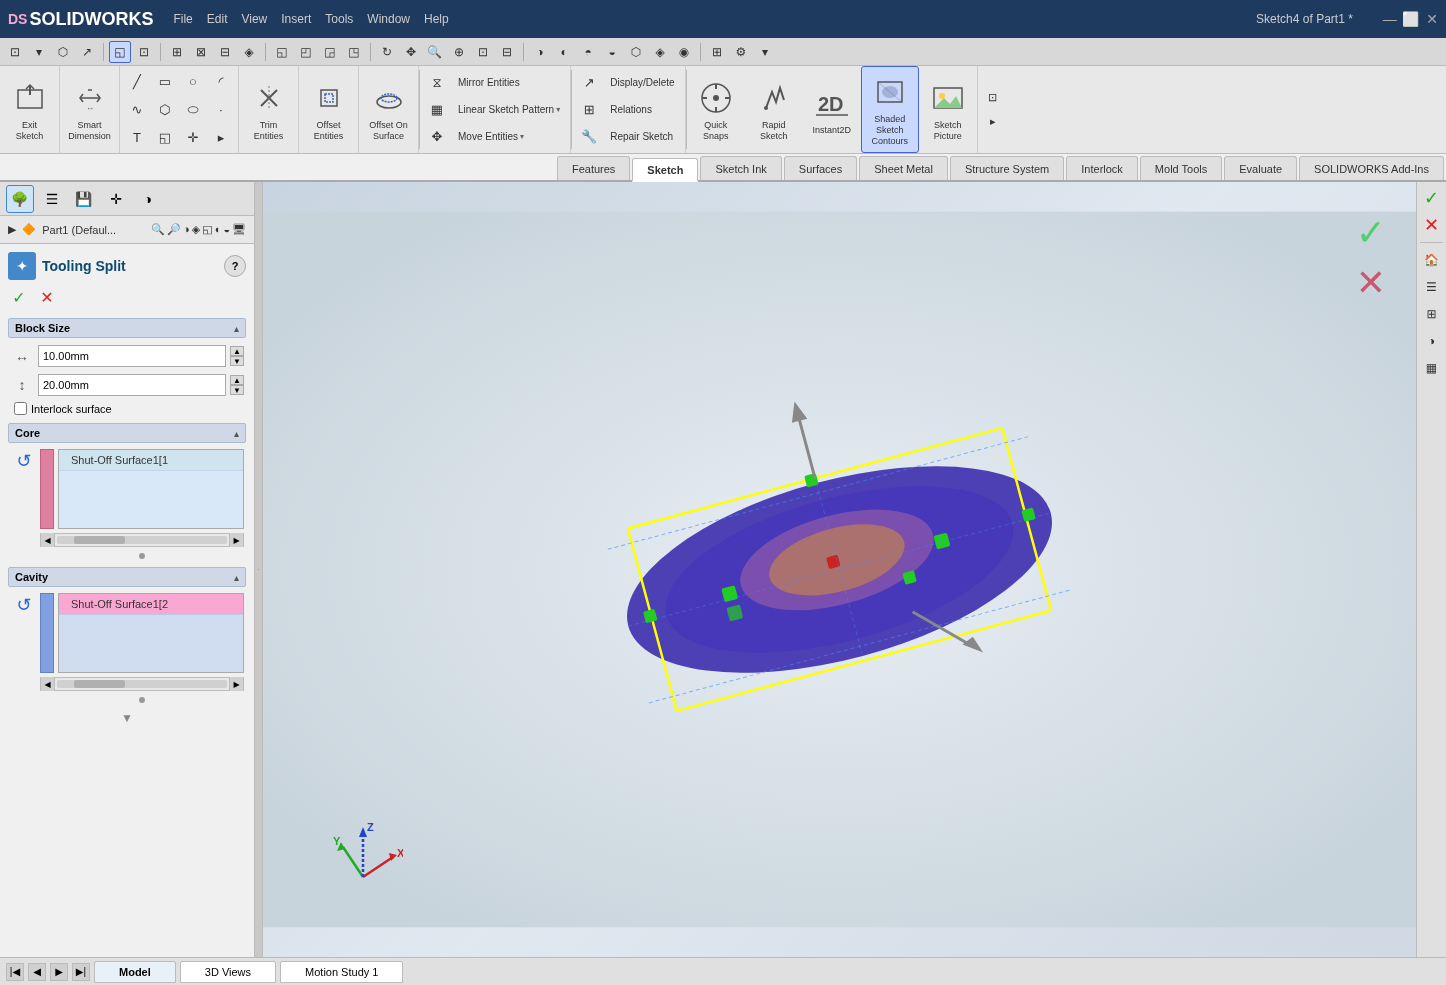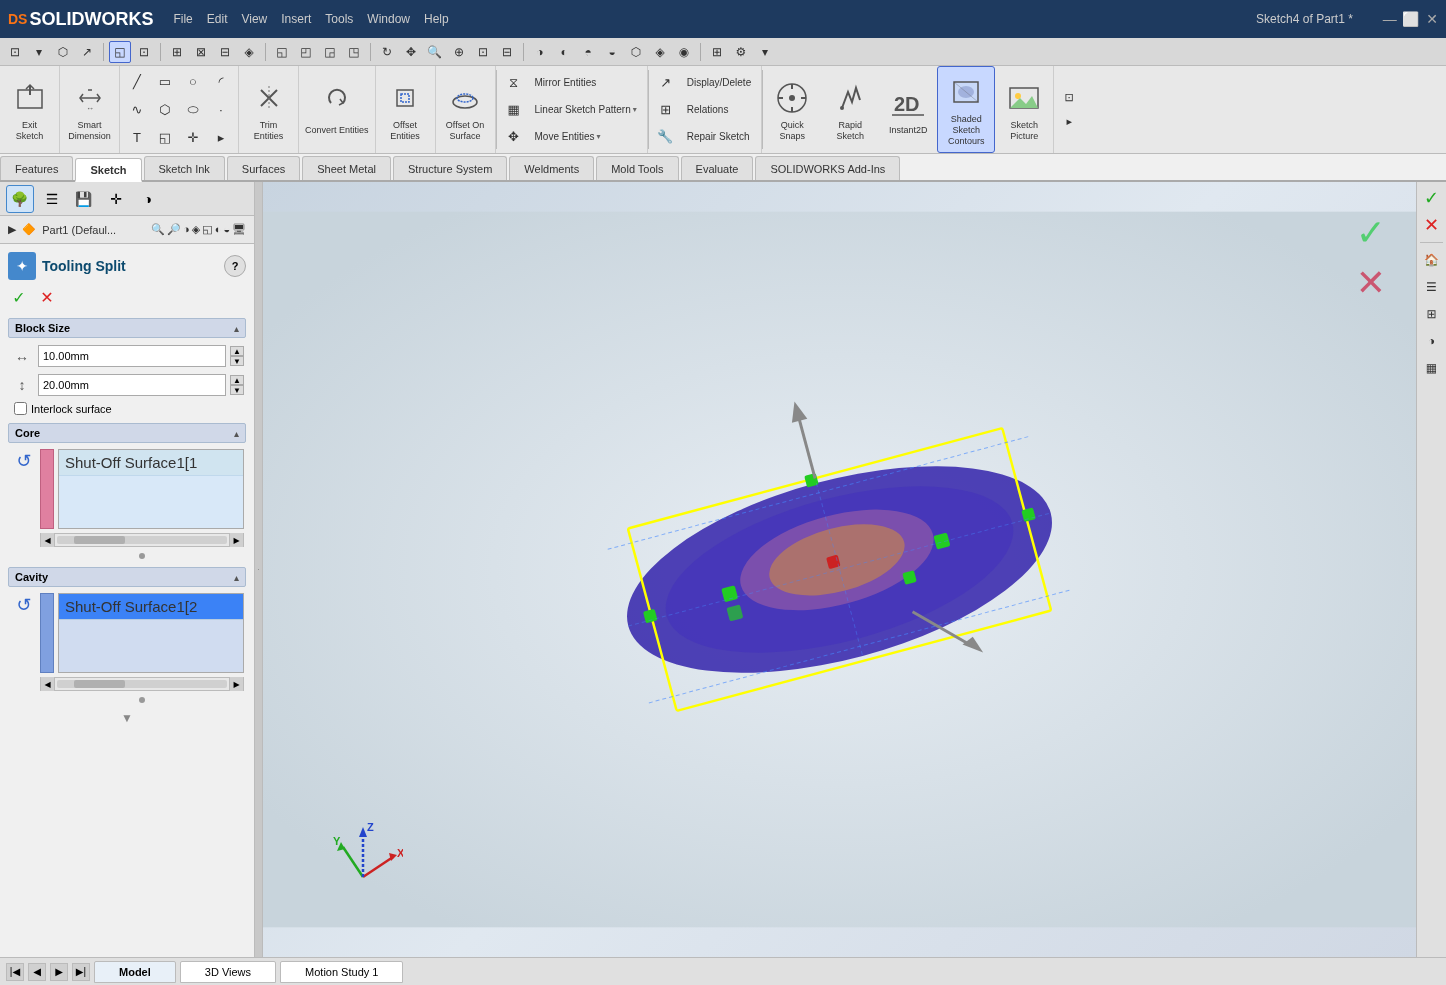--- a/index.html
+++ b/index.html
@@ -8,21 +8,21 @@
     
     .title-bar {
       background: #1e3a5f;
       height: 38px;
       display: flex;
       align-items: center;
       padding: 0 8px;
       color: white;
     }
     .logo { font-size: 18px; font-weight: bold; color: white; margin-right: 20px; display: flex; align-items: center; }
-    .logo-ds { color: #f97316; font-size: 14px; margin-right: 2px; }
+    .logo-ds { color: #f9a8d4; font-size: 14px; margin-right: 2px; }
     .title-bar-menu { display: flex; gap: 14px; font-size: 12px; color: #ccc; }
     .title-bar-menu span { cursor: pointer; }
     .title-bar-right { margin-left: auto; font-size: 12px; color: #ccc; display: flex; align-items: center; gap: 20px; }
     .title-bar-icons { display: flex; gap: 6px; margin-left: 10px; }
     .tb-icon { color: #aaa; cursor: pointer; font-size: 14px; }
     .toolbar-row1 {
       height: 28px;
       display: flex;
       align-items: center;
       padding: 0 4px;
@@ -123,20 +123,21 @@
     }
     .tb-large-btn .lbl { font-size: 9px; text-align: center; line-height: 1.2; margin-top: 2px; color: #333; }
 
     
     .tabs-bar {
       display: flex;
       background: #f0f0f0;
       border-bottom: 2px solid #aaa;
       height: 28px;
       align-items: flex-end;
+      justify-content: flex-end;
     }
     .tab {
       padding: 4px 14px;
       cursor: pointer;
       border: 1px solid #bbb;
       border-bottom: none;
       border-radius: 3px 3px 0 0;
       background: #e0e0e0;
       font-size: 11px;
       color: #333;
@@ -440,22 +441,22 @@
 
     .surface-list-inner {
       flex: 1;
       border: 1px solid #aaa;
       background: #d8e8f8;
       min-height: 80px;
       overflow: hidden;
       position: relative;
     }
     .surface-list-item {
-      padding: 4px 6px;
-      font-size: 15px;
+      padding: 4px 12px;
+      font-size: 11px;
       color: #333;
       background: #d0e4f0;
       border-bottom: 1px solid #c0d8ec;
     }
 
     .scroll-area {
       height: 14px;
       background: #e8e8e8;
       border: 1px solid #bbb;
       display: flex;
@@ -601,30 +602,20 @@
     <div class="toolbar-icon-large">
       <svg width="32" height="32" viewBox="0 0 32 32">
         <line x1="8" y1="8" x2="24" y2="24" stroke="#555" stroke-width="2"></line>
         <line x1="8" y1="24" x2="24" y2="8" stroke="#555" stroke-width="2"></line>
         <line x1="16" y1="4" x2="16" y2="28" stroke="#777" stroke-width="1" stroke-dasharray="2,2"></line>
       </svg>
     </div>
     <div class="toolbar-label">Trim<br>Entities</div>
   </div>
 
-  <div class="toolbar-section">
-    <div class="toolbar-icon-large">
-      <svg width="32" height="32" viewBox="0 0 32 32">
-        <path d="M10,16 A8,8 0 1,1 22,16" fill="none" stroke="#555" stroke-width="2"></path>
-        <polyline points="19,12 22,16 18,18" fill="none" stroke="#555" stroke-width="1.5"></polyline>
-      </svg>
-    </div>
-    <div class="toolbar-label">Convert
-Entities</div>
-  </div>
 
   <div class="toolbar-section">
     <div class="toolbar-icon-large">
       <svg width="32" height="32" viewBox="0 0 32 32">
         <rect x="8" y="8" width="16" height="16" fill="none" stroke="#555" stroke-width="1.5"></rect>
         <rect x="12" y="12" width="8" height="8" fill="none" stroke="#3366cc" stroke-width="1.5" stroke-dasharray="2,1"></rect>
       </svg>
     </div>
     <div class="toolbar-label">Offset<br>Entities</div>
   </div>
@@ -754,21 +745,21 @@
   </div>
 </div>
 
 <div class="tabs-bar">
   <div class="tab">Features</div>
   <div class="tab active">Sketch</div>
   <div class="tab">Sketch Ink</div>
   <div class="tab">Surfaces</div>
   <div class="tab">Sheet Metal</div>
   <div class="tab">Structure System</div>
-  <div class="tab">Weldments</div>
+  <div class="tab">Interlock</div>
   <div class="tab">Mold Tools</div>
   <div class="tab">Evaluate</div>
   <div class="tab">SOLIDWORKS Add-Ins</div>
 </div>
 
 <div class="main-layout" style="height: calc(985px - 38px - 28px - 88px - 28px - 28px);">
 
   <div class="left-panel">
 
     <div class="feature-tree-top">
@@ -868,21 +859,21 @@
       <div class="section-header">
         <span class="section-header-title">Cavity</span>
         <span class="section-arrow">▴</span>
       </div>
 
       <div class="section-content">
         <div class="surface-box">
           <div class="core-arrow">↺</div>
           <div class="surface-color-bar blue"></div>
           <div class="surface-list-inner" style="background:#d0dcf0;">
-            <div class="surface-list-item" style="background:#3b82f6;border-bottom-color:#b8cce0;">Shut-Off Surface1[2</div>
+            <div class="surface-list-item" style="background:#f9a8d4;border-bottom-color:#b8cce0;">Shut-Off Surface1[2</div>
           </div>
         </div>
         <div class="scroll-area" style="margin-left:30px;">
           <div class="scroll-btn">◀</div>
           <div class="scroll-inner">
             <div class="scroll-knob"></div>
           </div>
           <div class="scroll-btn right">▶</div>
         </div>
         <div style="text-align:center;margin-top:-6px;margin-left:30px;margin-bottom:6px;">

